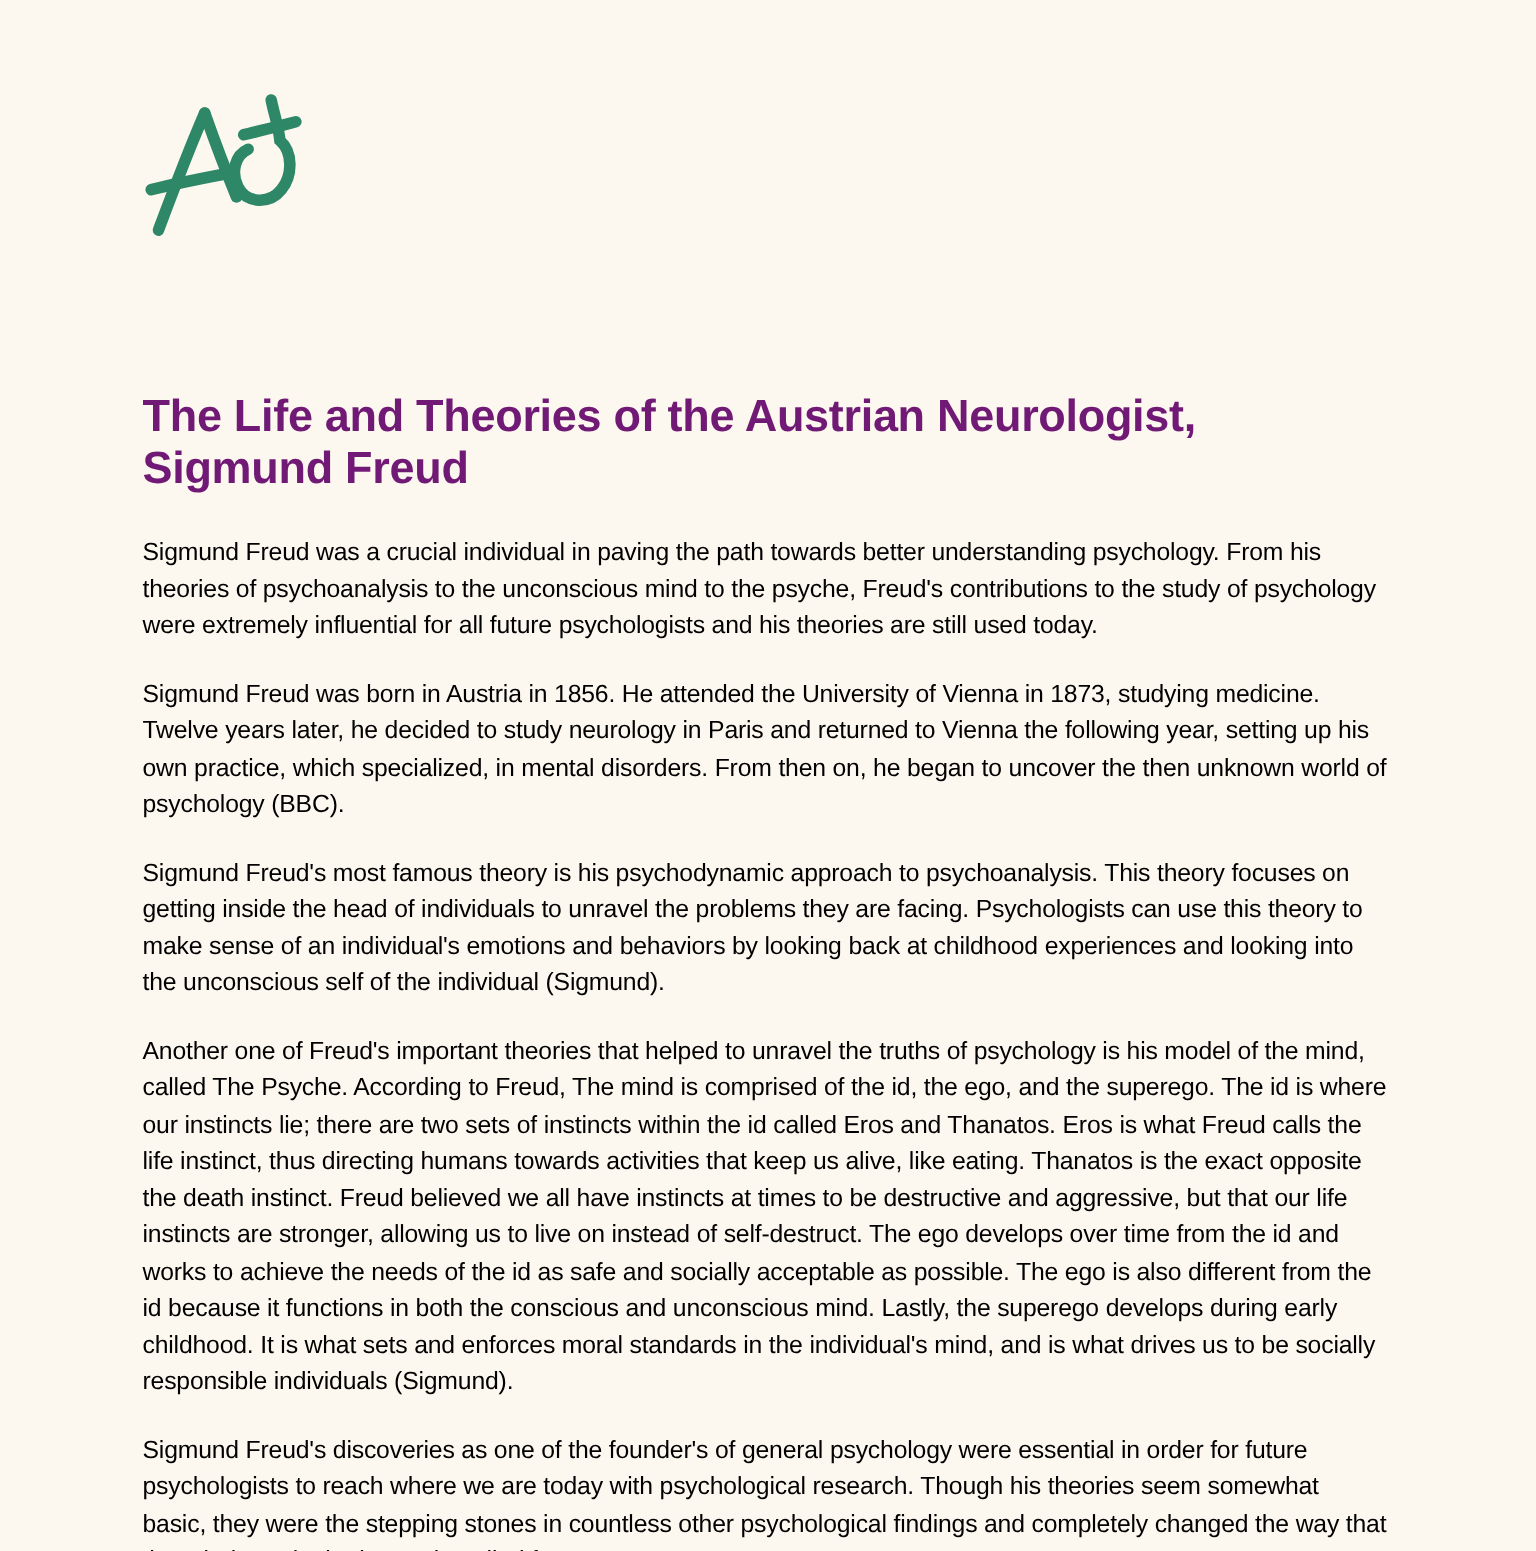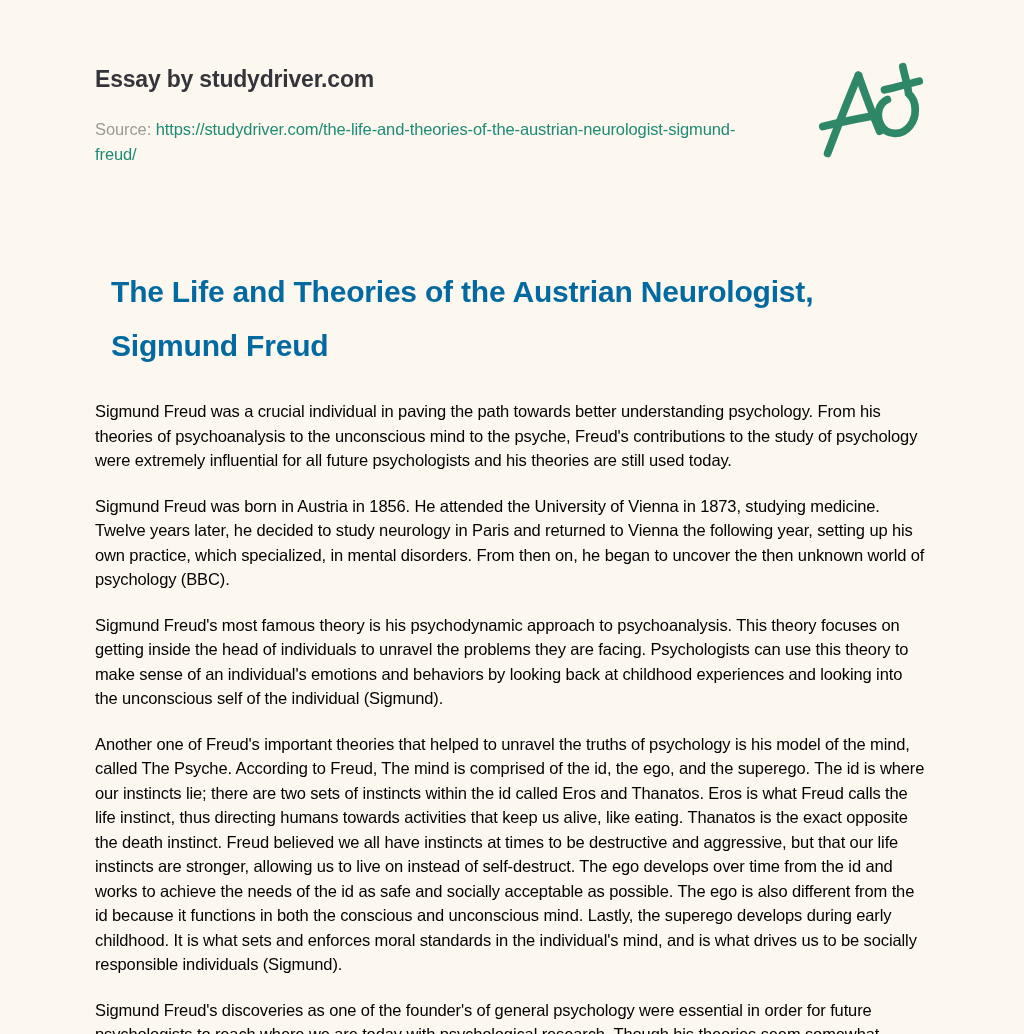--- a/index.html
+++ b/index.html
@@ -48,50 +48,43 @@
     flex: 0 0 auto;
     margin-top: 2px;
     margin-right: 0px;
   }
   .logo svg {
     width: 108px;
     height: 100px;
     display: block;
   }
   .essay-title {
-    margin: 98px 0 26px 16px;
+    margin: 98px 0 26px 0;
     font-size: 30px;
-    line-height: 54px;
+    line-height: 35px;
     font-weight: 600;
-    color: #0369a1;
+    color: #701a75;
     letter-spacing: -0.2px;
     max-width: 830px;
   }
   .para {
     font-size: 16.5px;
     line-height: 24.5px;
     color: #000000;
     letter-spacing: -0.12px;
     margin: 0 0 21px 0;
     max-width: 832px;
   }
 </style>
 </head>
 <body>
 
 <div class="page">
 
   <div class="header-row">
-    <div class="header-text">
-      <h1>Essay by studydriver.com</h1>
-      <p class="source">
-        <span class="source-label">Source:</span>
-        <a class="source-link">https://studydriver.com/the-life-and-theories-of-the-austrian-neurologist-sigmund-freud/</a>
-      </p>
-    </div>
 
     <div class="logo">
       <svg viewBox="0 0 112 102" fill="none" xmlns="http://www.w3.org/2000/svg">
         <g stroke="#2e8767" stroke-width="8" stroke-linecap="round" fill="none">
 
           <path d="M11,94 C20,70 33,36 43,13"></path>
 
           <path d="M43,13 C49,30 58,54 65,71"></path>
 
           <path d="M6,66 C22,62 42,58 58,55"></path>

